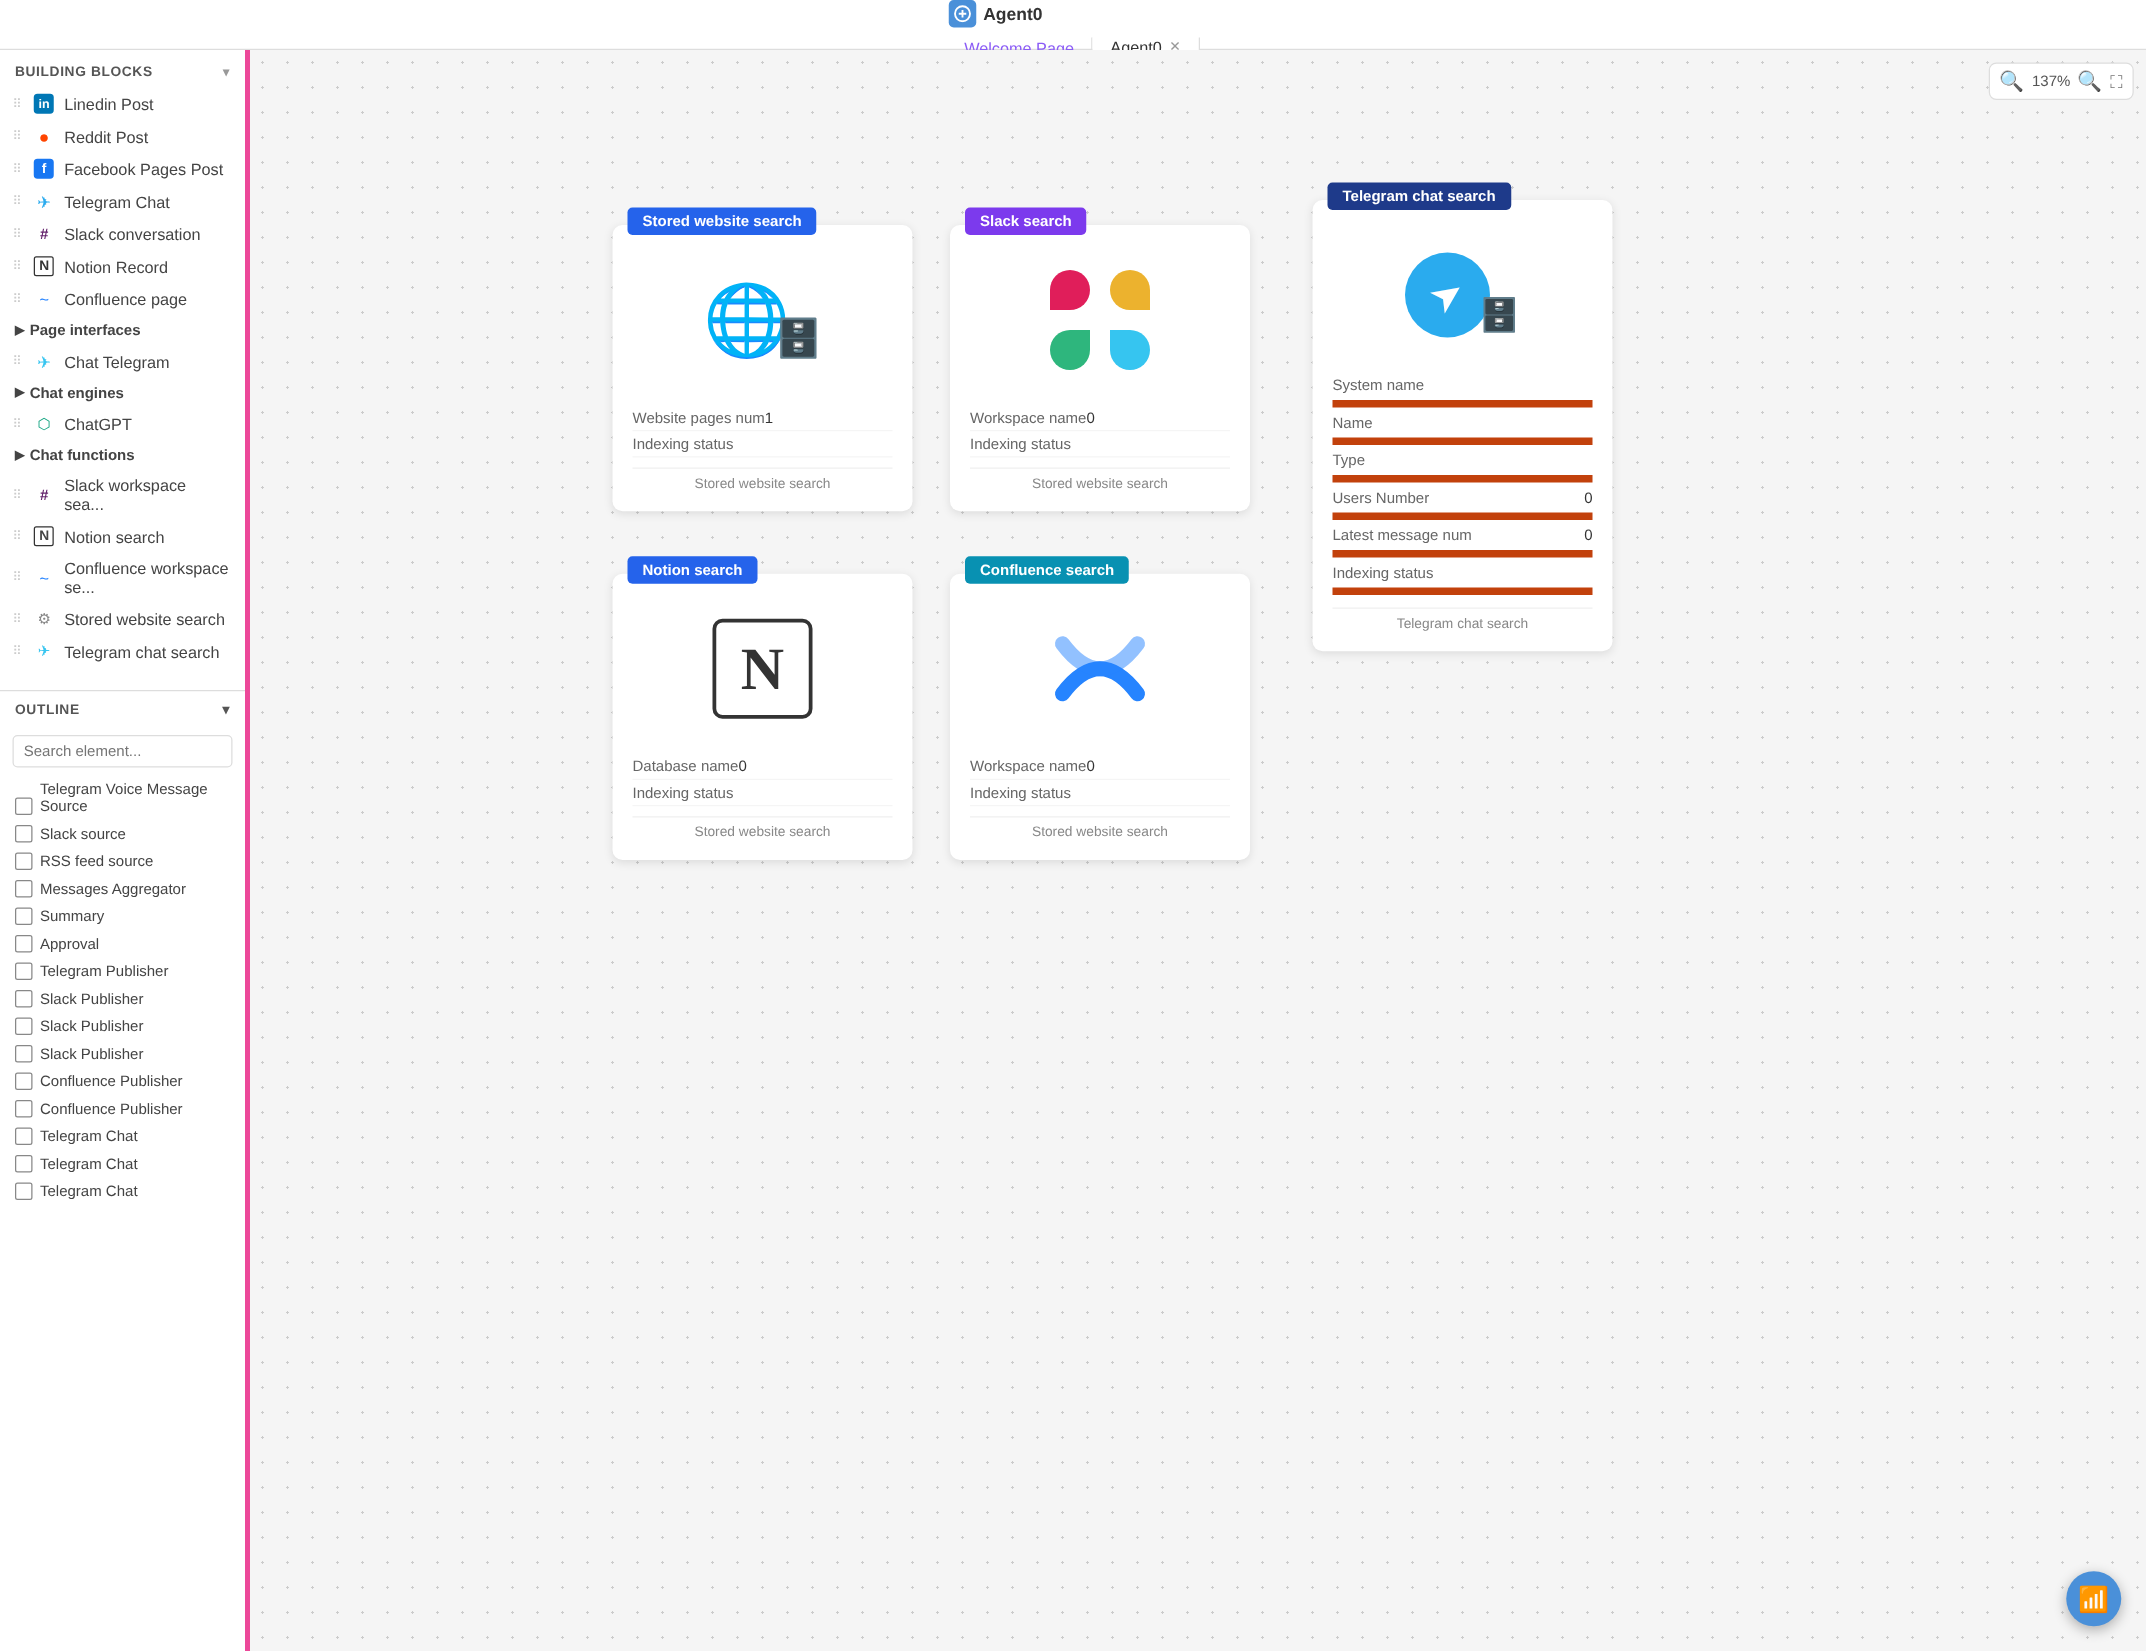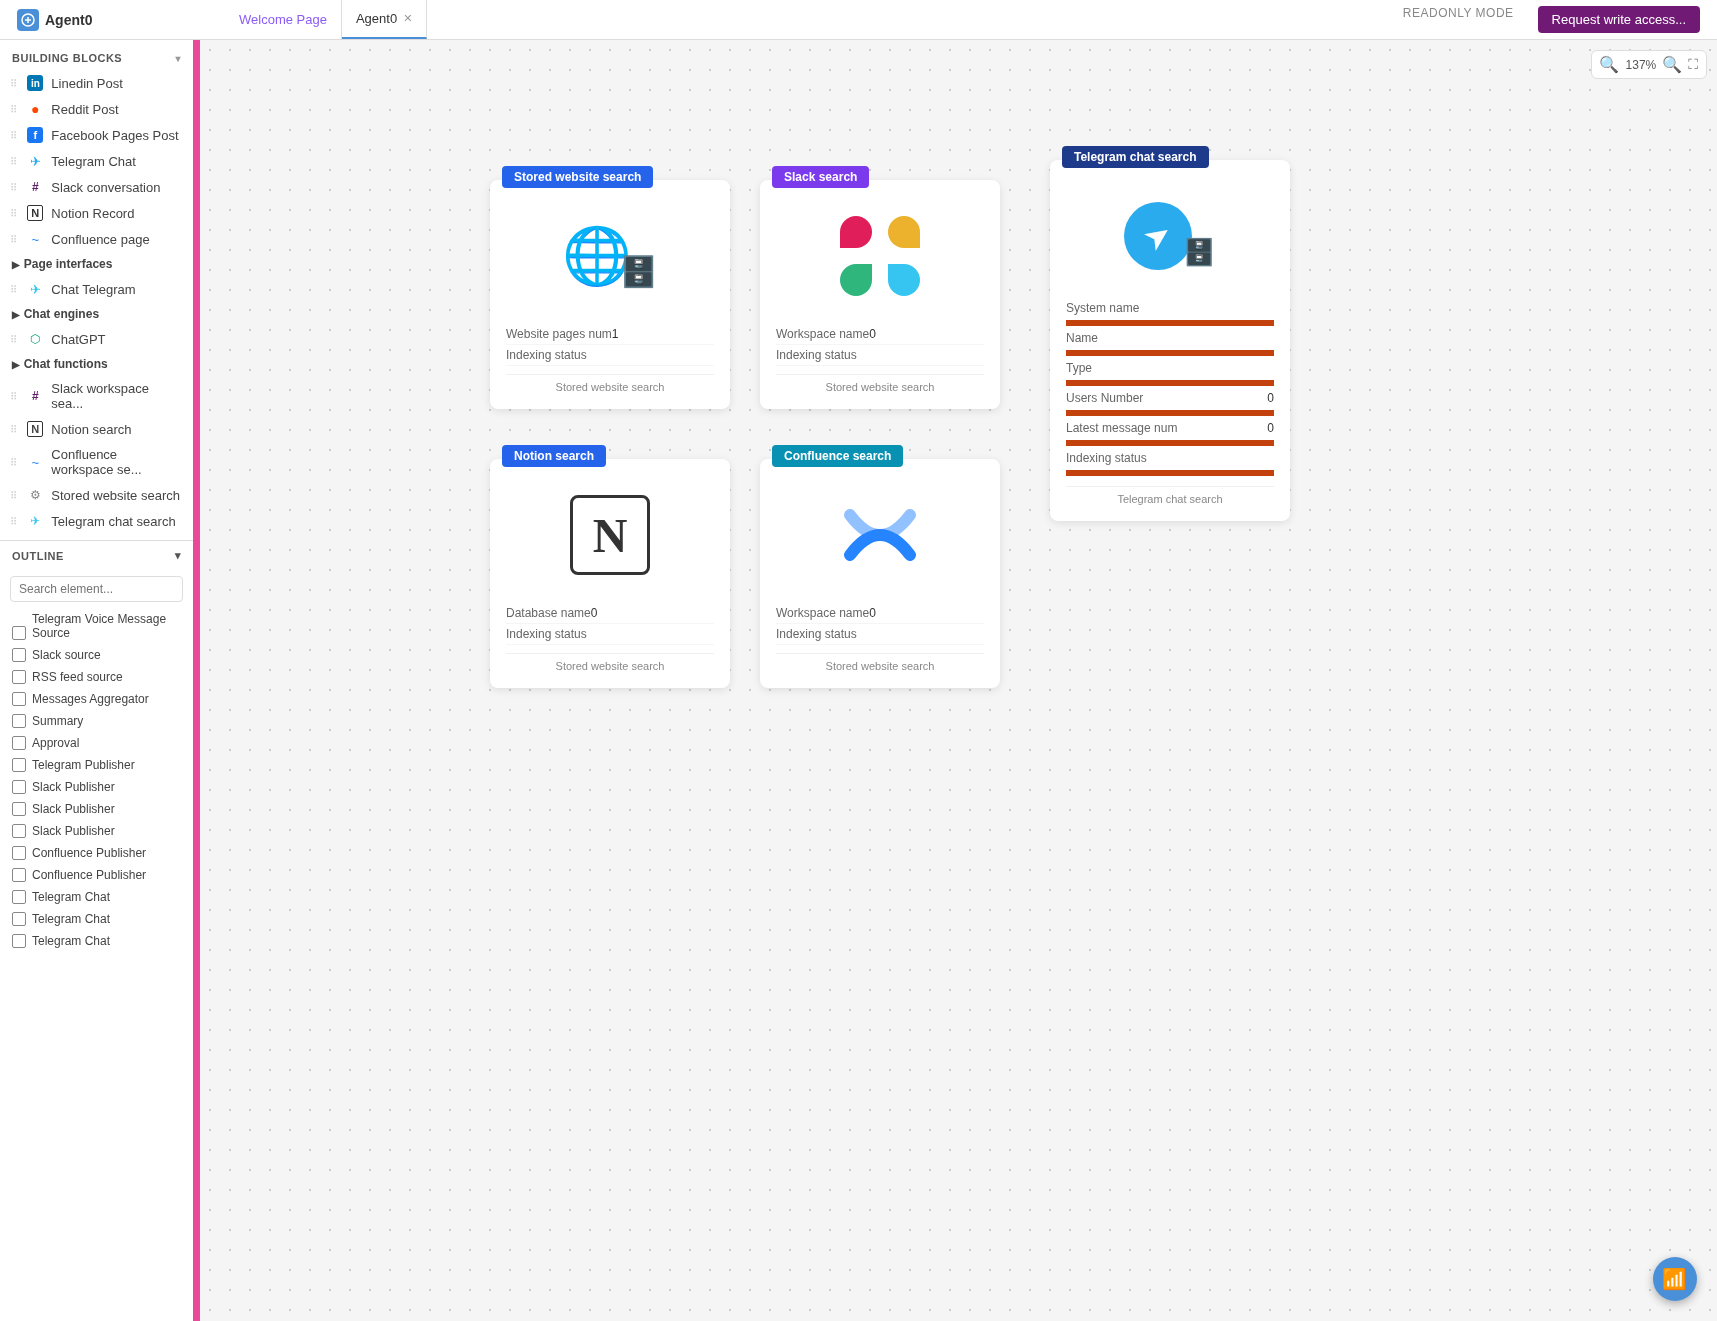--- a/index.html
+++ b/index.html
@@ -1,34 +1,34 @@
 <!DOCTYPE html>
 <html><head>
   <meta charset="utf-8">
   <style>
     * { box-sizing: border-box; margin: 0; padding: 0; }
     body { font-family: -apple-system, BlinkMacSystemFont, 'Segoe UI', sans-serif; font-size: 13px; background: #f0f0f0; display: flex; flex-direction: column; height: 100vh; overflow: hidden; }
 
     
-    .topbar { display: flex; align-items: center; background: #fff; border-bottom: 1px solid #ddd; height: 40px; padding: 0 17px; gap: 8px; }
+    .topbar { display: flex; align-items: center; background: #fff; border-bottom: 1px solid #ddd; height: 40px; padding: 0 2px; gap: 8px; flex-direction: column; }
     .topbar-logo { display: flex; align-items: center; gap: 6px; width: 200px; font-weight: 600; font-size: 14px; color: #333; }
     .topbar-logo .logo-icon { width: 22px; height: 22px; background: #4a90d9; border-radius: 4px; display: flex; align-items: center; justify-content: center; color: white; font-size: 11px; font-weight: bold; }
     .tabs { display: flex; align-items: center; flex: 1; height: 100%; }
     .tab { display: flex; align-items: center; padding: 0 14px; height: 100%; border-right: 1px solid #ddd; cursor: pointer; font-size: 13px; color: #8b5cf6; gap: 6px; }
     .tab.active { background: #fff; border-bottom: 2px solid #4a90d9; color: #333; font-weight: 500; }
     .tab-close { font-size: 11px; color: #999; cursor: pointer; }
     .topbar-right { display: flex; align-items: flex-start; gap: 24px; margin-left: auto; }
     .readonly-badge { color: #888; font-size: 12px; letter-spacing: 0.5px; }
     .request-btn { background: #701a75; color: white; border: none; padding: 6px 14px; border-radius: 4px; cursor: pointer; font-size: 13px; font-weight: 500; }
 
     
     .main { display: flex; flex: 1; overflow: hidden; }
 
     
-    .sidebar { width: 200px; background: #fff; border-right: 7px solid #ec4899; display: flex; flex-direction: column; overflow-y: auto; flex-shrink: 0; }
+    .sidebar { width: 200px; background: #fff; border-right: 4px solid #ec4899; display: flex; flex-direction: column; overflow-y: auto; flex-shrink: 0; gap: 12px; }
     .sidebar-section { padding: 6px 0; }
     .sidebar-section-header { display: flex; align-items: center; justify-content: space-between; padding: 6px 12px; font-size: 11px; font-weight: 600; color: #555; text-transform: uppercase; letter-spacing: 0.5px; cursor: pointer; }
     .sidebar-section-header .chevron { font-size: 10px; color: #999; }
     .sidebar-item { display: flex; align-items: center; gap: 8px; padding: 5px 12px 5px 24px; cursor: pointer; color: #444; font-size: 13px; }
     .sidebar-item .drag-handle { color: #ccc; font-size: 10px; margin-left: -14px; margin-right: 2px; }
     .sidebar-item .item-icon { width: 16px; height: 16px; border-radius: 3px; display: flex; align-items: center; justify-content: center; flex-shrink: 0; }
     .sidebar-group { padding: 5px 12px; font-size: 12px; font-weight: 600; color: #444; display: flex; align-items: center; gap: 4px; }
     .sidebar-group .arrow { font-size: 10px; }
 
     .outline-section { border-top: 1px solid #ddd; }

